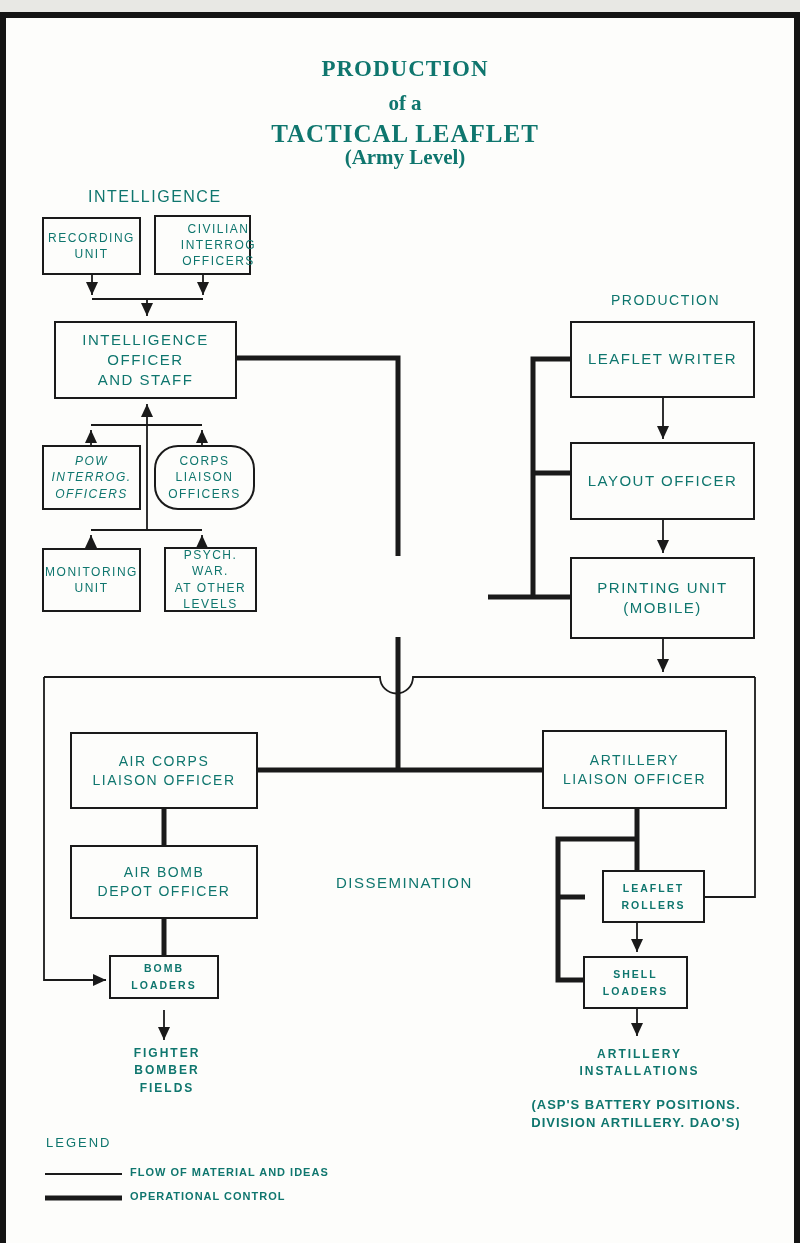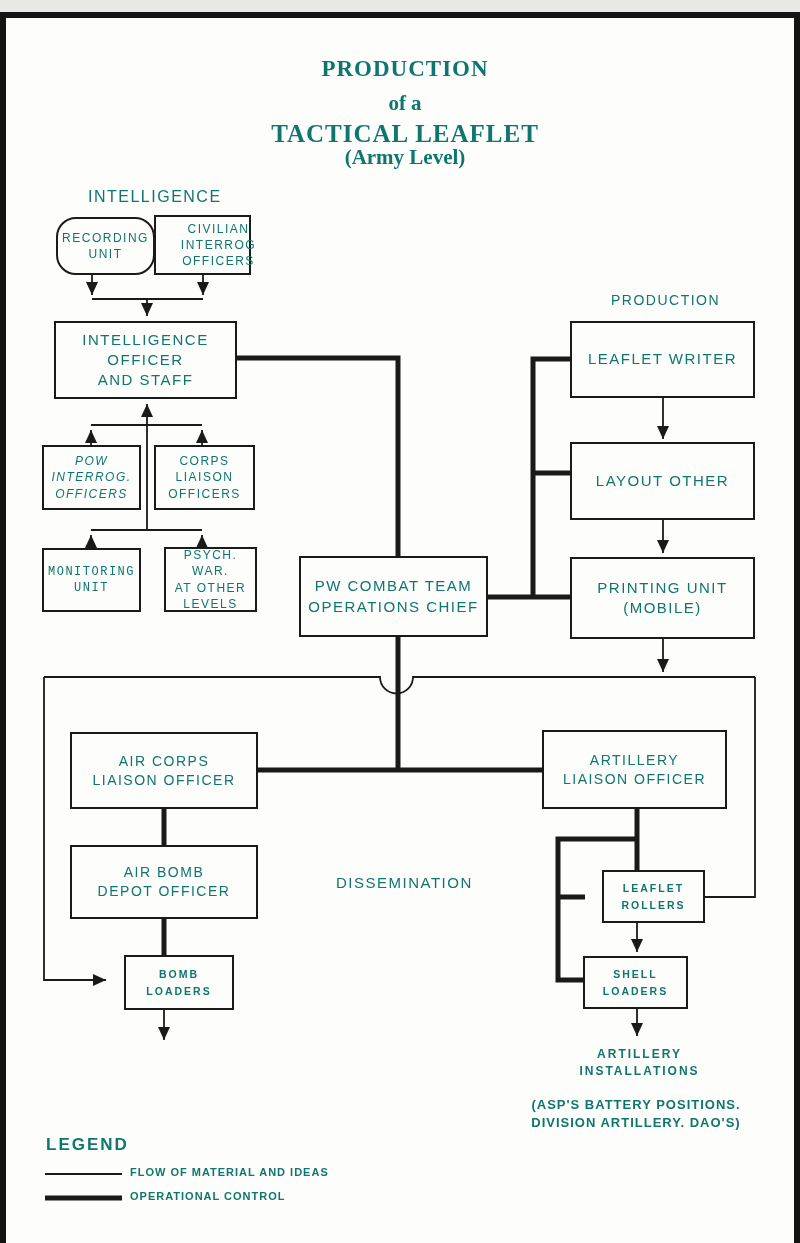--- a/index.html
+++ b/index.html
@@ -31,21 +31,21 @@
   .title .t4{font-size:21px;line-height:1.05;}
   .seclabel{position:absolute;letter-spacing:1.5px;white-space:nowrap;}
   .terminal{
     position:absolute;text-align:center;font-weight:bold;white-space:pre-line;
     font-size:12px;letter-spacing:2px;line-height:1.45;
   }
   .note{
     position:absolute;text-align:center;font-weight:bold;white-space:pre-line;
     font-size:13px;letter-spacing:1px;line-height:1.35;
   }
-  .legend-title{position:absolute;font-size:17px;font-weight:bold;letter-spacing:2px;}
+  .legend-title{position:absolute;font-size:13px;font-weight:normal;letter-spacing:2px;}
   .legend-label{position:absolute;font-size:11px;font-weight:bold;letter-spacing:1px;white-space:nowrap;}
 </style>
 </head>
 <body>
 
 <div class="page">
 
   <svg class="wires" width="800" height="1243" viewBox="0 0 800 1243" aria-hidden="true">
     <defs>
       <marker id="arr" markerUnits="userSpaceOnUse" markerWidth="16" markerHeight="14" refX="13" refY="6" orient="auto">
@@ -97,61 +97,62 @@
     <div class="t1">PRODUCTION</div>
     <div class="t2">of a</div>
     <div class="t3">TACTICAL LEAFLET</div>
     <div class="t4">(Army Level)</div>
   </div>
 
   <div class="seclabel" style="left:88px;top:176px;font-size:16px;">INTELLIGENCE</div>
   <div class="seclabel" style="left:611px;top:280px;font-size:14px;">PRODUCTION</div>
   <div class="seclabel" style="left:336px;top:862px;font-size:15px;">DISSEMINATION</div>
 
-  <div class="box md" style="left:56px;top:205px;width:99px;height:58px;border-radius:20px;">RECORDING
+  <div class="box md" style="left:42px;top:205px;width:99px;height:58px;">RECORDING
 UNIT</div>
   <div class="box md" style="left:154px;top:203px;width:97px;height:60px;padding-left:32px;">CIVILIAN
 INTERROG
 OFFICERS</div>
   <div class="box lg" style="left:54px;top:309px;width:183px;height:78px;">INTELLIGENCE
 OFFICER
 AND STAFF</div>
   <div class="box md" style="left:42px;top:433px;width:99px;height:65px;font-style:italic;">POW
 INTERROG.
 OFFICERS</div>
-  <div class="box md" style="left:154px;top:433px;width:101px;height:65px;">CORPS
+  <div class="box md" style="left:154px;top:433px;width:101px;height:65px;border-radius:24px;">CORPS
 LIAISON
 OFFICERS</div>
-  <div class="box md" style="left:42px;top:536px;width:99px;height:64px;font-family:Liberation Mono, monospace;">MONITORING
+  <div class="box md" style="left:42px;top:536px;width:99px;height:64px;">MONITORING
 UNIT</div>
   <div class="box md" style="left:164px;top:535px;width:93px;height:65px;">PSYCH. WAR.
 AT OTHER
 LEVELS</div>
 
-  <div class="box lg" style="left:299px;top:544px;width:189px;height:81px;">PW COMBAT TEAM
-OPERATIONS CHIEF</div>
 
   <div class="box lg" style="left:570px;top:309px;width:185px;height:77px;">LEAFLET WRITER</div>
-  <div class="box lg" style="left:570px;top:430px;width:185px;height:78px;">LAYOUT OTHER</div>
+  <div class="box lg" style="left:570px;top:430px;width:185px;height:78px;">LAYOUT OFFICER</div>
   <div class="box lg" style="left:570px;top:545px;width:185px;height:82px;">PRINTING UNIT
 (MOBILE)</div>
 
   <div class="box lg" style="left:70px;top:720px;width:188px;height:77px;font-size:14px;">AIR CORPS
 LIAISON OFFICER</div>
   <div class="box lg" style="left:70px;top:833px;width:188px;height:74px;font-size:14px;">AIR BOMB
 DEPOT OFFICER</div>
-  <div class="box sm" style="left:124px;top:943px;width:110px;height:55px;">BOMB
+  <div class="box sm" style="left:109px;top:943px;width:110px;height:44px;">BOMB
 LOADERS</div>
   <div class="box lg" style="left:542px;top:718px;width:185px;height:79px;font-size:14px;">ARTILLERY
 LIAISON OFFICER</div>
   <div class="box sm" style="left:602px;top:858px;width:103px;height:53px;">LEAFLET
 ROLLERS</div>
   <div class="box sm" style="left:583px;top:944px;width:105px;height:53px;">SHELL
 LOADERS</div>
 
+  <div class="terminal" style="left:107px;top:1033px;width:120px;">FIGHTER
+BOMBER
+FIELDS</div>
   <div class="terminal" style="left:557px;top:1034px;width:165px;">ARTILLERY
 INSTALLATIONS</div>
   <div class="note" style="left:496px;top:1084px;width:280px;">(ASP'S BATTERY POSITIONS.
 DIVISION ARTILLERY. DAO'S)</div>
 
   <div class="legend-title" style="left:46px;top:1123px;">LEGEND</div>
   <div class="legend-label" style="left:130px;top:1154px;">FLOW OF MATERIAL AND IDEAS</div>
   <div class="legend-label" style="left:130px;top:1178px;">OPERATIONAL CONTROL</div>
 
   <div class="frame"></div>

